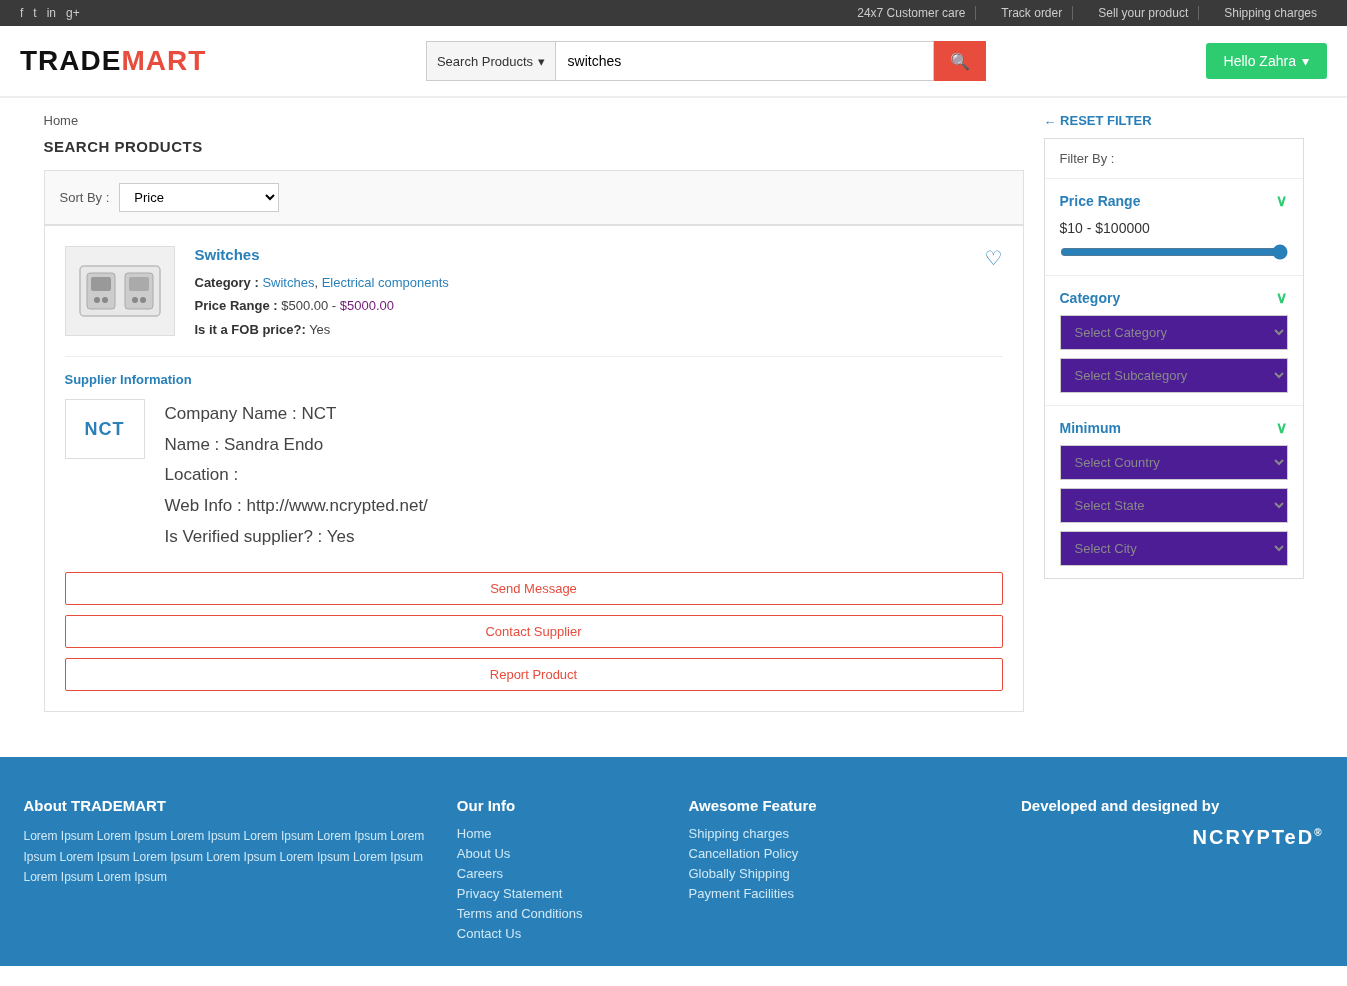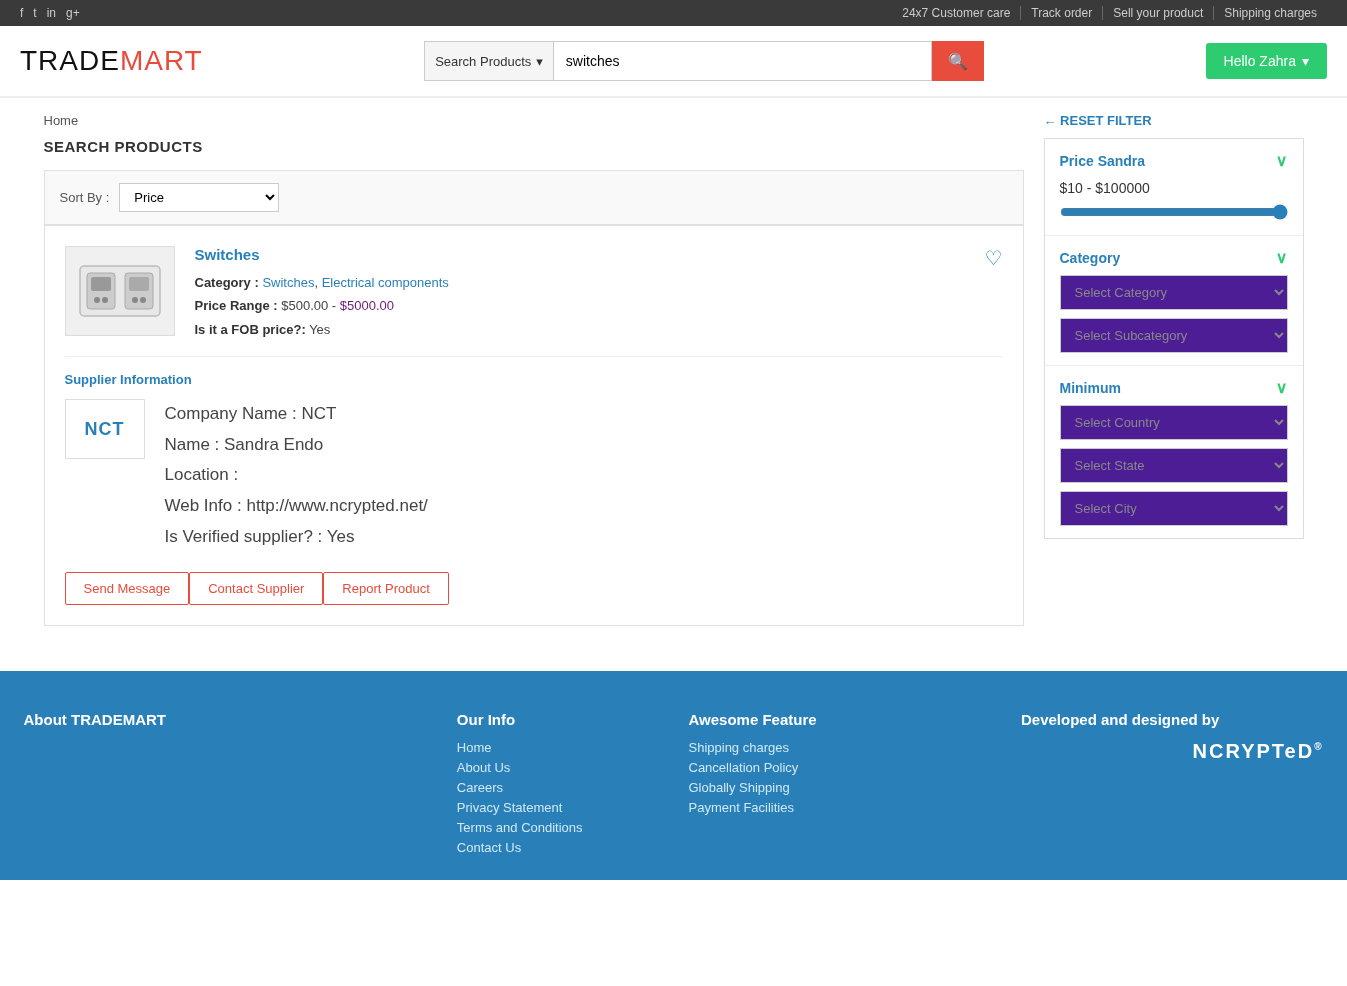--- a/index.html
+++ b/index.html
@@ -9,33 +9,33 @@
     .top-bar {
       background: #3a3a3a;
       color: #ccc;
       font-size: 12px;
       padding: 6px 20px;
       display: flex;
       justify-content: space-between;
       align-items: center;
     }
     .top-bar-social { display: flex; gap: 10px; }
-    .top-bar-links { display: flex; gap: 0; }
+    .top-bar-links { display: flex; gap: 15px; }
     .top-bar-links span { color: #ccc; padding: 0 10px; border-right: 1px solid #666; cursor: pointer; }
     .top-bar-links span:last-child { border-right: none; }
 
     
     .header {
       padding: 15px 20px;
       display: flex;
       align-items: center;
       justify-content: space-between;
       border-bottom: 1px solid #eee;
     }
-    .logo { font-size: 28px; font-weight: normal; letter-spacing: 1px; }
+    .logo { font-size: 28px; font-weight: bold; letter-spacing: 1px; }
     .logo-trade { color: #111; }
     .logo-mart { color: #e74c3c; }
     .search-area { display: flex; align-items: center; flex: 1; max-width: 560px; margin: 0 20px; }
     .search-dropdown {
       border: 1px solid #ccc;
       border-right: none;
       padding: 8px 10px;
       background: #f5f5f5;
       font-size: 13px;
       cursor: pointer;
@@ -144,21 +144,21 @@
     .supplier-logo {
       width: 80px; height: 60px;
       border: 1px solid #ddd;
       display: flex; align-items: center; justify-content: center;
       background: white; flex-shrink: 0;
     }
     .supplier-logo-text { font-size: 18px; font-weight: bold; color: #2980b9; letter-spacing: 1px; }
     .supplier-details { font-size: 17px; line-height: 1.8; color: #444; }
 
     
-    .action-buttons { display: flex; margin-top: 20px; }
+    .action-buttons { display: flex; gap: 10px; margin-top: 20px; flex-direction: column; }
     .btn-outline {
       border: 1px solid #e74c3c;
       background: white;
       color: #e74c3c;
       padding: 8px 18px;
       font-size: 13px;
       cursor: pointer;
       border-radius: 2px;
     }
 
@@ -378,24 +378,25 @@
         <button class="btn-outline">Send Message</button>
         <button class="btn-outline">Contact Supplier</button>
         <button class="btn-outline">Report Product</button>
       </div>
     </div>
   </div>
 
   <div class="sidebar">
     <div class="reset-filter">← RESET FILTER</div>
     <div class="filter-box">
+      <div class="filter-header">Filter By :</div>
 
       <div class="filter-section">
         <div class="filter-section-title">
-          <span>Price Sandra</span>
+          <span>Price Range</span>
           <span class="chevron">∨</span>
         </div>
         <div class="price-range-value">$10 - $100000</div>
         <input type="range" class="range-slider" min="10" max="100000" value="100000" style="">
       </div>
 
       <div class="filter-section">
         <div class="filter-section-title">
           <span>Category</span>
           <span class="chevron">∨</span>
@@ -424,20 +425,21 @@
         </select>
       </div>
     </div>
   </div>
 </div>
 
 <div class="footer">
   <div class="footer-grid">
     <div>
       <div class="footer-title">About TRADEMART</div>
+      <p class="footer-text">Lorem Ipsum Lorem Ipsum Lorem Ipsum Lorem Ipsum Lorem Ipsum Lorem Ipsum Lorem Ipsum Lorem Ipsum Lorem Ipsum Lorem Ipsum Lorem Ipsum Lorem Ipsum Lorem Ipsum</p>
     </div>
     <div>
       <div class="footer-title">Our Info</div>
       <ul class="footer-links">
         <li>Home</li>
         <li>About Us</li>
         <li>Careers</li>
         <li>Privacy Statement</li>
         <li>Terms and Conditions</li>
         <li>Contact Us</li>

